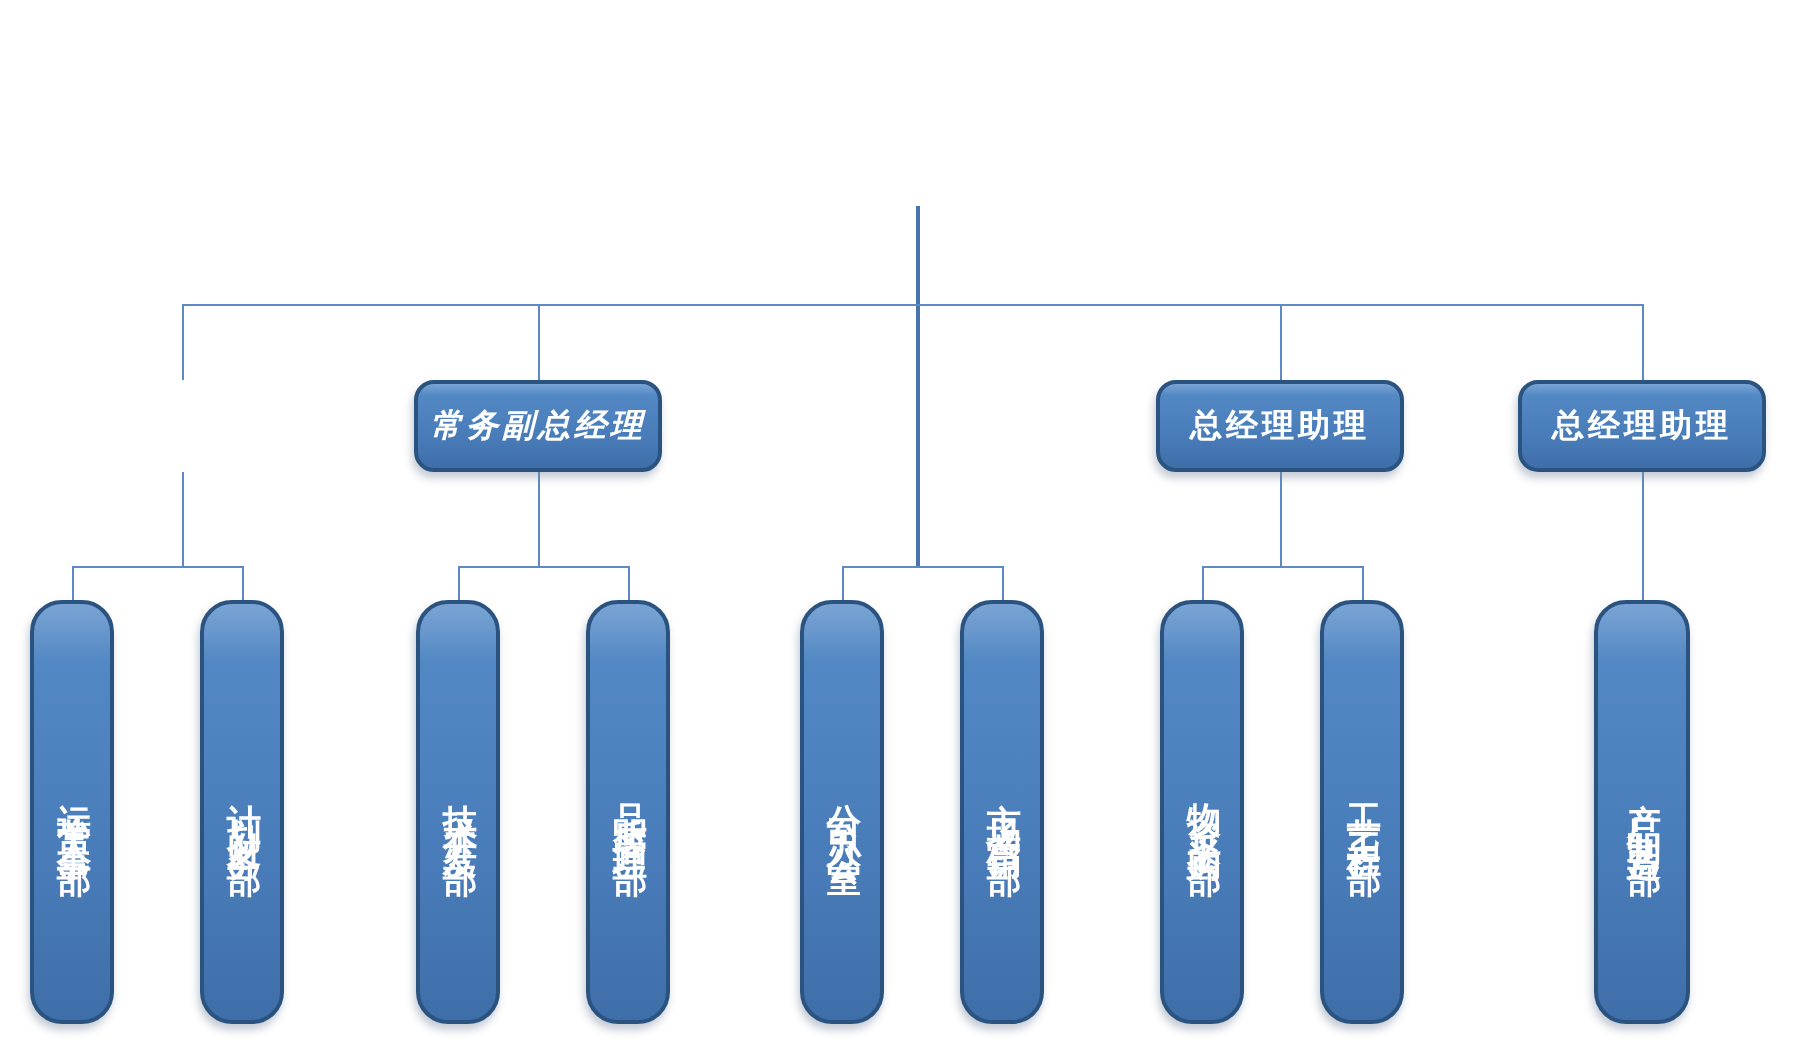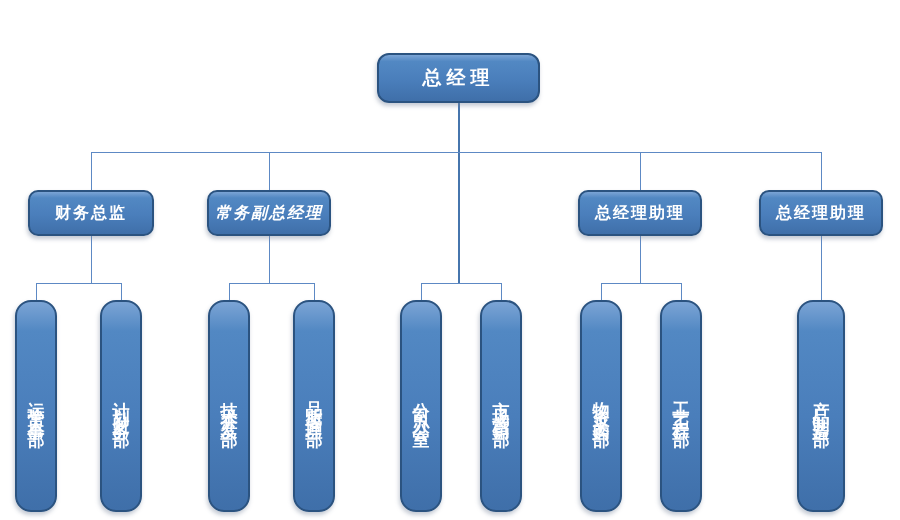--- a/index.html
+++ b/index.html
@@ -52,27 +52,21 @@
 
   <div class="line line-v" style="left:36px;  top:283px; height:17px;"></div>
   <div class="line line-v" style="left:121px; top:283px; height:17px;"></div>
   <div class="line line-v" style="left:229px; top:283px; height:17px;"></div>
   <div class="line line-v" style="left:314px; top:283px; height:17px;"></div>
   <div class="line line-v" style="left:421px; top:283px; height:17px;"></div>
   <div class="line line-v" style="left:501px; top:283px; height:17px;"></div>
   <div class="line line-v" style="left:601px; top:283px; height:17px;"></div>
   <div class="line line-v" style="left:681px; top:283px; height:17px;"></div>
 
-  <div class="node node-root" style="left:377px; top:53px; width:163px; height:50px;">
-    <span>总经理</span>
-  </div>
 
-  <div class="node node-mgr" style="left:28px; top:190px; width:126px; height:46px;">
-    <span>财务总监</span>
-  </div>
   <div class="node node-mgr" style="left:207px; top:190px; width:124px; height:46px;font-style:italic;">
     <span>常务副总经理</span>
   </div>
   <div class="node node-mgr" style="left:578px; top:190px; width:124px; height:46px;">
     <span>总经理助理</span>
   </div>
   <div class="node node-mgr" style="left:759px; top:190px; width:124px; height:46px;">
     <span>总经理助理</span>
   </div>
 

